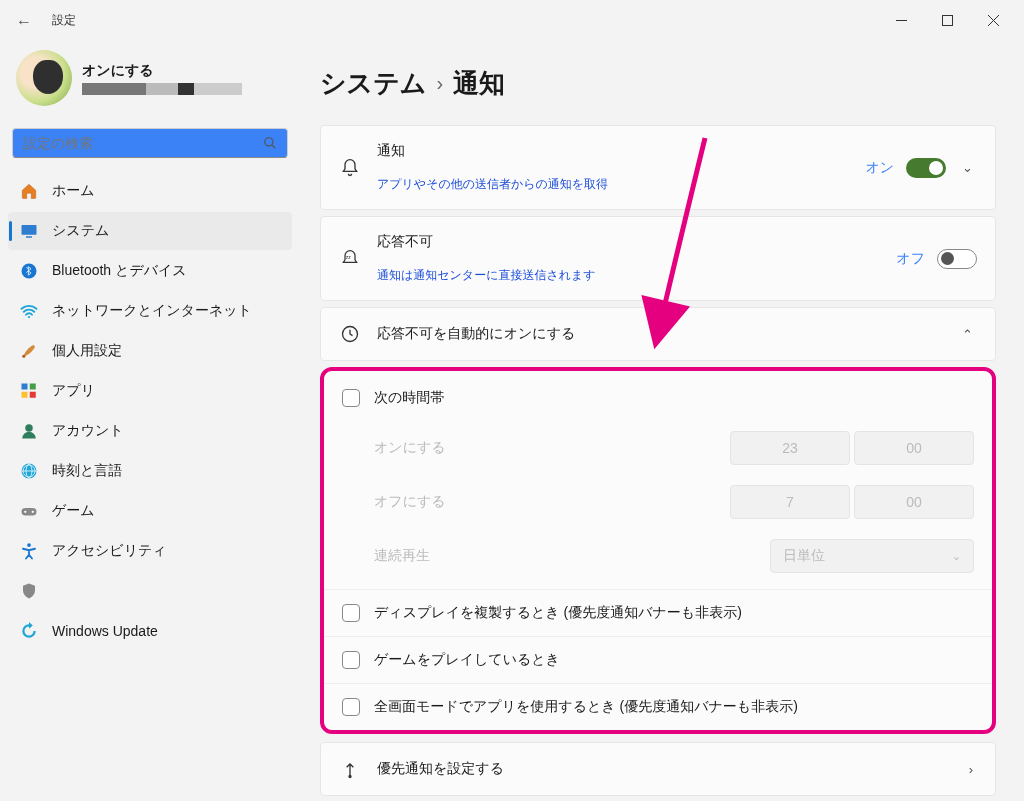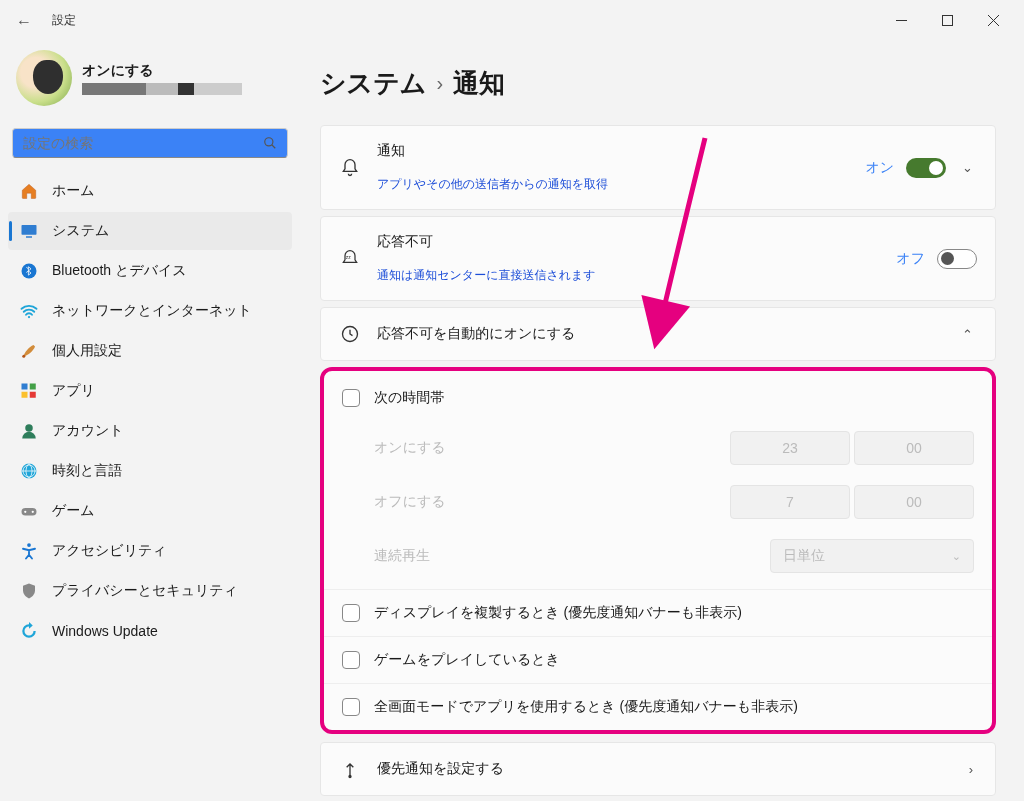--- a/index.html
+++ b/index.html
@@ -214,21 +214,20 @@
             </svg>
           </span>
         <span>アクセシビリティ</span>
       </div>
       <div class="nav-item">
         <span class="nav-icon">
             <svg width="18" height="18" viewBox="0 0 24 24">
               <path d="M12 2l8 3v6c0 5-3.5 9-8 11-4.5-2-8-6-8-11V5z" fill="#888"></path>
             </svg>
           </span>
-        <span>プライバシーとセキュリティ</span>
       </div>
       <div class="nav-item">
         <span class="nav-icon">
             <svg width="18" height="18" viewBox="0 0 24 24">
               <path d="M12 3a9 9 0 109 9h-3a6 6 0 11-6-6v3l5-4.5L12 0z" fill="#1fa5d8"></path>
             </svg>
           </span>
         <span>Windows Update</span>
       </div>
     </div>

